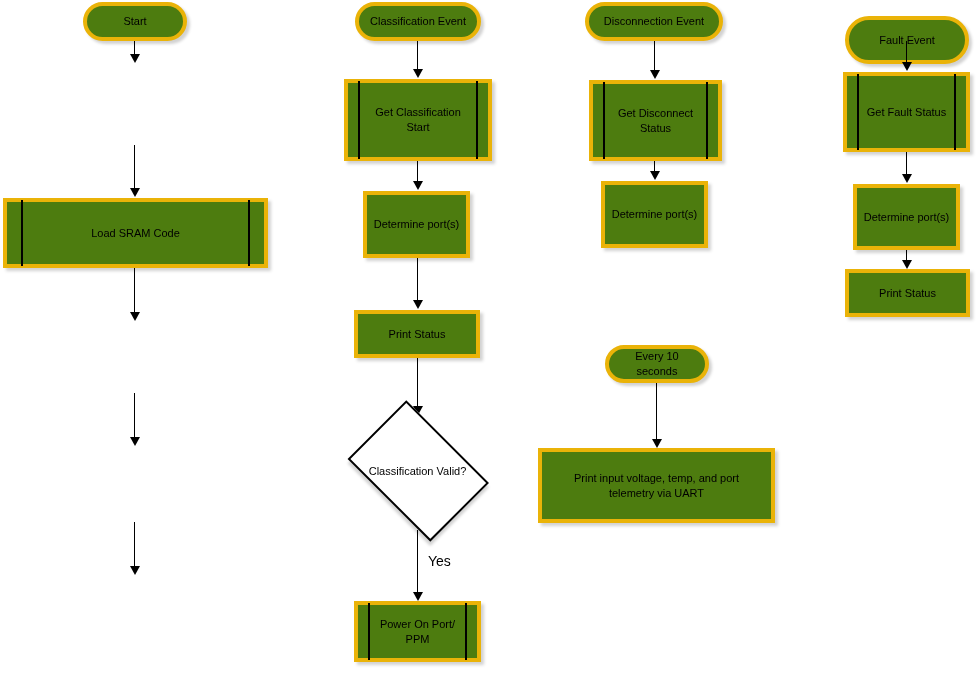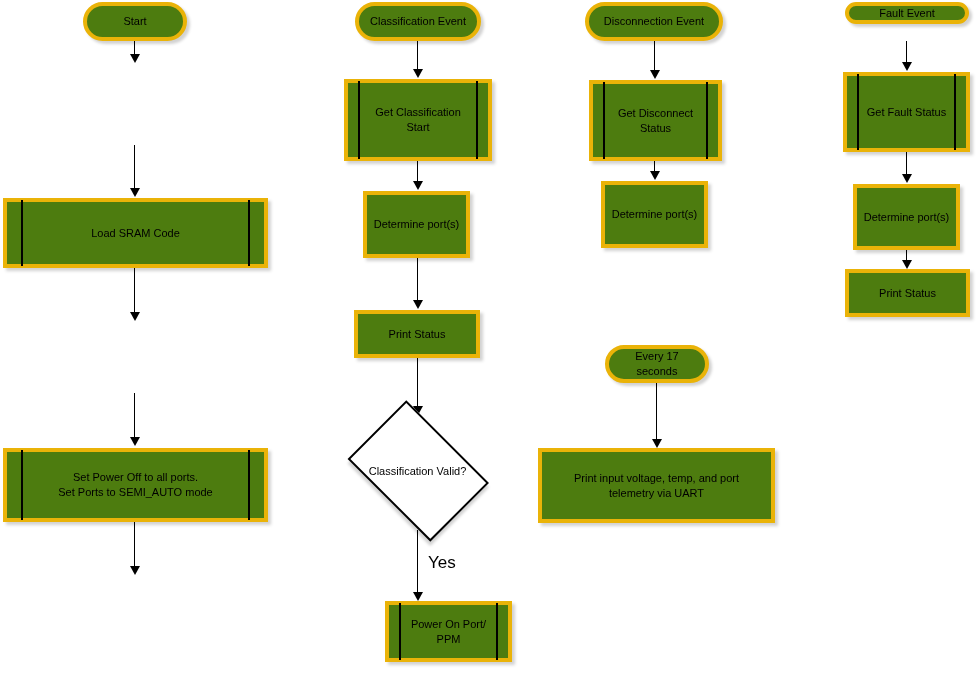--- a/index.html
+++ b/index.html
@@ -90,21 +90,21 @@
   .arrowhead {
     position: absolute;
     width: 0;
     height: 0;
     border-left: 5px solid transparent;
     border-right: 5px solid transparent;
     border-top: 9px solid #000000;
   }
   .edge-label {
     position: absolute;
-    font-size: 17px;
+    font-size: 14px;
     color: #000000;
     white-space: nowrap;
   }
 </style>
 </head>
 <body>
 
 <div id="canvas">
 
   <div class="node terminator" style="left:83px; top:2px; width:104px; height:39px;">
@@ -122,24 +122,20 @@
     <span class="label">Load SRAM Code</span>
   </div>
 
   <div class="conn" style="left:134px; top:268px; height:46px;"></div>
   <div class="arrowhead" style="left:130px; top:312px;"></div>
 
 
   <div class="conn" style="left:134px; top:393px; height:46px;"></div>
   <div class="arrowhead" style="left:130px; top:437px;"></div>
 
-  <div class="node predefined wide" style="left:3px; top:448px; width:265px; height:74px;">
-    <span class="label">Set Power Off to all ports.
-Set Ports to SEMI_AUTO mode</span>
-  </div>
 
   <div class="conn" style="left:134px; top:522px; height:46px;"></div>
   <div class="arrowhead" style="left:130px; top:566px;"></div>
 
 
   <div class="node terminator" style="left:355px; top:2px; width:126px; height:39px;">
     <span class="label">Classification Event</span>
   </div>
 
   <div class="conn" style="left:417px; top:41px; height:30px;"></div>
@@ -169,21 +165,21 @@
 
   <div class="node decision" style="left:335px; top:412px; width:165px; height:118px;">
     <div class="diamond-shape"></div>
     <span class="label">Classification Valid?</span>
   </div>
 
   <div class="conn" style="left:417px; top:530px; height:65px;"></div>
   <div class="arrowhead" style="left:413px; top:592px;"></div>
   <div class="edge-label" style="left:428px; top:553px;">Yes</div>
 
-  <div class="node predefined" style="left:354px; top:601px; width:127px; height:61px;margin-left:31px;">
+  <div class="node predefined" style="left:354px; top:601px; width:127px; height:61px;">
     <span class="label">Power On Port/
 PPM</span>
   </div>
 
   <div class="node terminator" style="left:585px; top:2px; width:138px; height:39px;justify-content:center;">
     <span class="label">Disconnection Event</span>
   </div>
 
   <div class="conn" style="left:654px; top:41px; height:31px;"></div>
   <div class="arrowhead" style="left:650px; top:70px;"></div>
@@ -194,32 +190,32 @@
   </div>
 
   <div class="conn" style="left:654px; top:161px; height:12px;"></div>
   <div class="arrowhead" style="left:650px; top:171px;"></div>
 
   <div class="node" style="left:601px; top:181px; width:107px; height:67px;">
     <span class="label">Determine port(s)</span>
   </div>
 
   <div class="node terminator" style="left:605px; top:345px; width:104px; height:38px;">
-    <span class="label">Every 17 seconds</span>
+    <span class="label">Every 10 seconds</span>
   </div>
 
   <div class="conn" style="left:656px; top:383px; height:58px;"></div>
   <div class="arrowhead" style="left:652px; top:439px;"></div>
 
   <div class="node" style="left:538px; top:448px; width:237px; height:75px;">
     <span class="label">Print input voltage, temp, and port
 telemetry via UART</span>
   </div>
 
-  <div class="node terminator" style="left:845px; top:2px; width:124px; height:22px;">
+  <div class="node terminator" style="left:845px; top:16px; width:124px; height:48px;">
     <span class="label">Fault Event</span>
   </div>
 
   <div class="conn" style="left:906px; top:41px; height:23px;"></div>
   <div class="arrowhead" style="left:902px; top:62px;"></div>
 
   <div class="node predefined" style="left:843px; top:72px; width:127px; height:80px;">
     <span class="label">Get Fault Status</span>
   </div>
 

